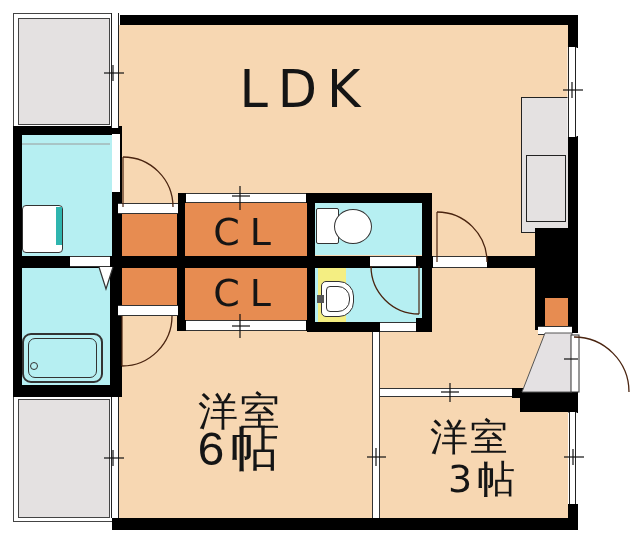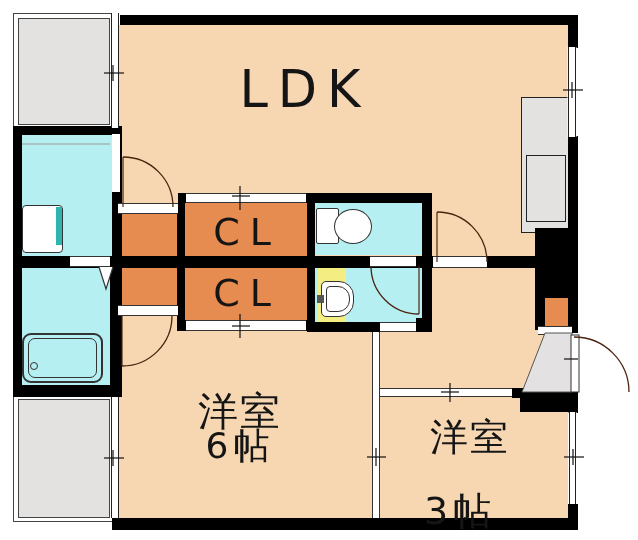--- a/index.html
+++ b/index.html
@@ -16,21 +16,21 @@
   .open-v{background:#ffffff;border-left:1px solid #333;border-right:1px solid #333;}
   .balc-frame{background:#ffffff;border:1px solid #444;}
   .balc-inner{background:#E4E1E1;border:1px solid #444;}
   .fixture{background:#ffffff;border:1px solid #333;}
   svg{position:absolute;left:0;top:0;}
   .lbl{position:absolute;color:#151515;text-align:center;line-height:1;white-space:nowrap;}
   .ldk1{font-size:51px;letter-spacing:10px;}
   .ldk2{font-size:40px;letter-spacing:8px;}
   .cl{font-size:38px;letter-spacing:10px;}
   .jp1{font-size:40px;letter-spacing:2px;}
-  .jp2{font-size:36px;letter-spacing:5px;}
+  .jp2{font-size:48px;letter-spacing:5px;font-family:Liberation Mono, monospace;}
   .jp3{font-size:38px;letter-spacing:2px;}
   .jp4{font-size:38px;letter-spacing:5px;}
 </style>
 </head>
 <body>
 
 <div id="plan">
 
   <div class="room" style="left:22px;top:25px;width:546px;height:493px;"></div>
 
@@ -156,15 +156,15 @@
     </g>
     <line x1="22" y1="144" x2="110" y2="144" stroke="#9a9a9a" stroke-width="1"></line>
   </svg>
 
   <div class="lbl ldk1" style="left:210px;top:64px;width:190px;">LDK</div>
   <div class="lbl cl" style="left:186px;top:213px;width:122px;">CL</div>
   <div class="lbl cl" style="left:186px;top:274px;width:122px;">CL</div>
   <div class="lbl jp1" style="left:150px;top:391px;width:180px;">洋室</div>
   <div class="lbl jp2" style="left:150px;top:428px;width:180px;">6帖</div>
   <div class="lbl jp3" style="left:390px;top:418px;width:160px;">洋室</div>
-  <div class="lbl jp4" style="left:380px;top:460px;width:160px;margin-top:32px;">3帖</div>
+  <div class="lbl jp4" style="left:404px;top:460px;width:160px;">3帖</div>
 
 </div>
 
 </body></html>

